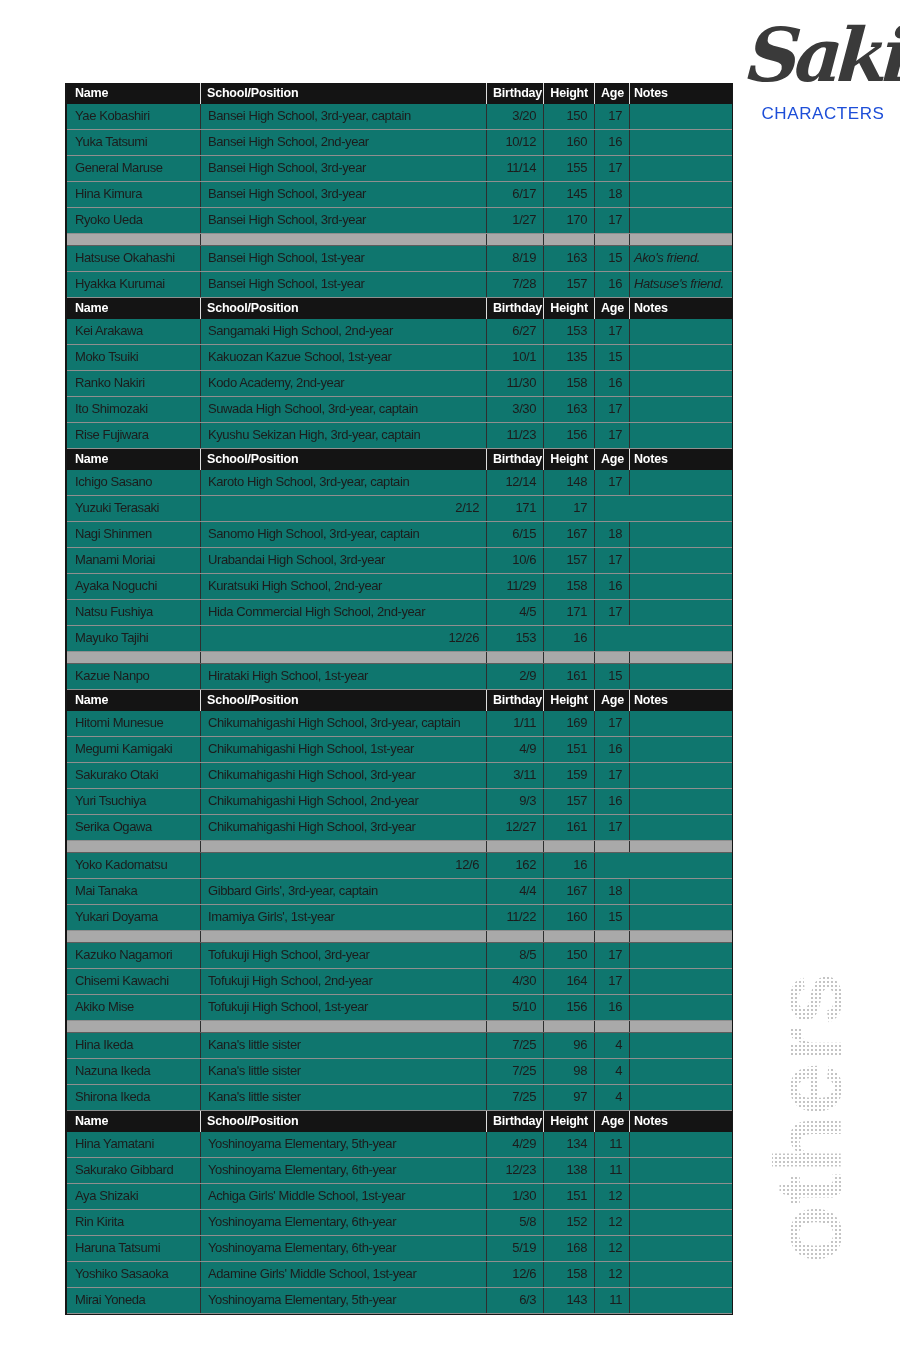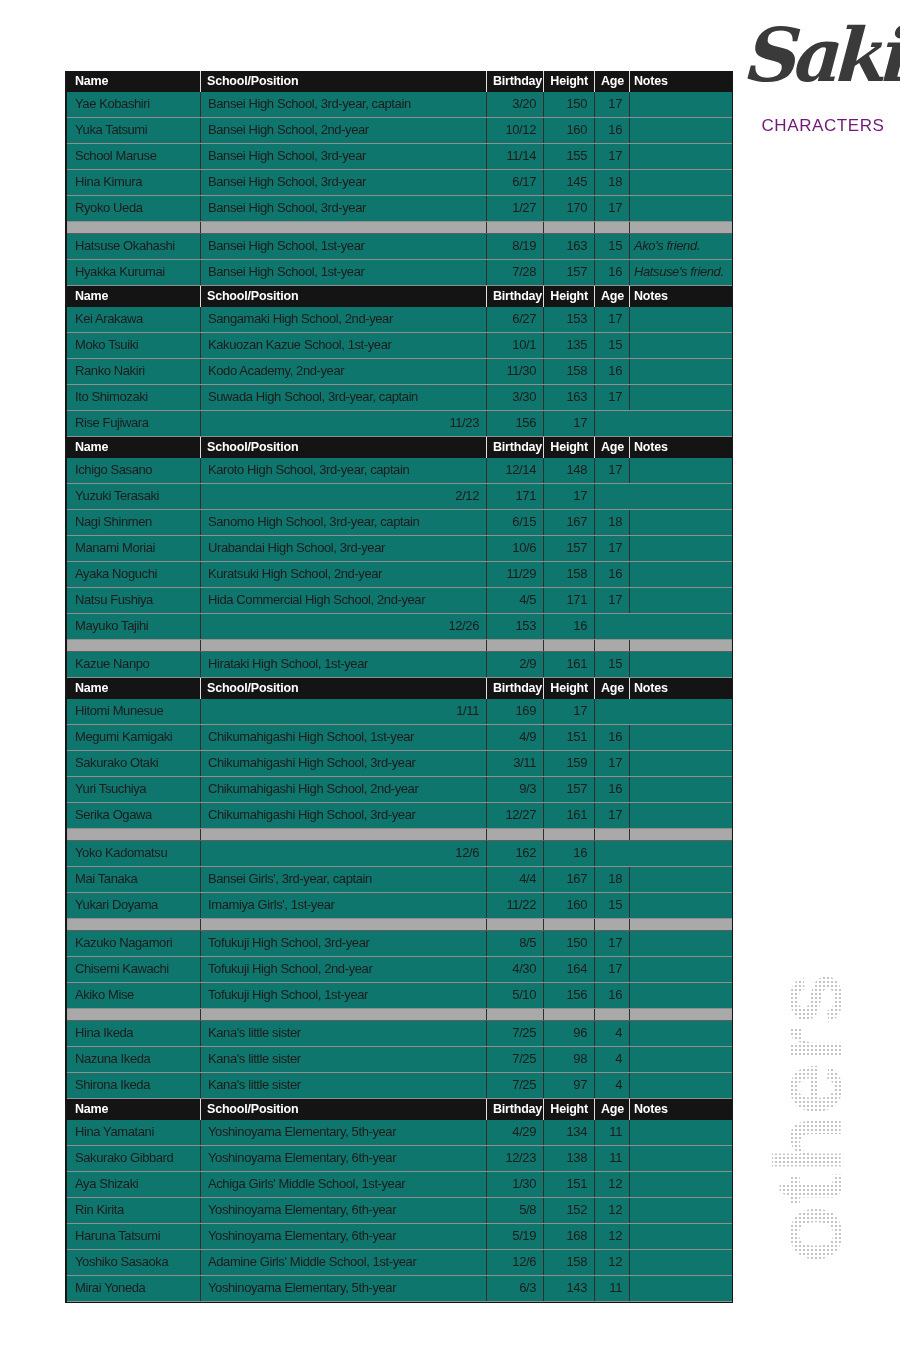--- a/index.html
+++ b/index.html
@@ -13,21 +13,21 @@
     width: 900px;
     height: 1350px;
     background: #ffffff;
     overflow: hidden;
   }
 
   
   .char-table {
     position: absolute;
     left: 65px;
-    top: 71px;
+    top: 83px;
     width: 665px;
     border-left: 2px solid #161616;
     border-right: 1px solid #161616;
     border-bottom: 1px solid #161616;
     box-sizing: content-box;
   }
   .hrow, .drow, .srow {
     display: grid;
     grid-template-columns: 134px 286px 57px 51px 35px 102px;
   }
@@ -86,24 +86,24 @@
     font-family: "DejaVu Serif", serif;
     font-style: italic;
     font-weight: bold;
     font-size: 74px;
     line-height: 98px;
     letter-spacing: -6px;
     color: #3a3a3a;
     transform: skewX(-4deg);
   }
   .logo-sub {
-    margin-top: 12px;
+    margin-top: 0px;
     font-size: 17px;
     letter-spacing: 0.6px;
-    color: #701a75;
+    color: #1d4ed8;
   }
 
   
   .others {
     position: absolute;
     left: 754px;
     top: 948px;
     width: 116px;
     height: 340px;
     writing-mode: vertical-rl;
@@ -149,21 +149,21 @@
       </div>
       <div class="drow">
         <div class="dcell c0">Yuka Tatsumi</div>
         <div class="dcell c1">Bansei High School, 2nd-year</div>
         <div class="dcell c2">10/12</div>
         <div class="dcell c3">160</div>
         <div class="dcell c4">16</div>
         <div class="dcell c5"></div>
       </div>
       <div class="drow">
-        <div class="dcell c0">School Maruse</div>
+        <div class="dcell c0">General Maruse</div>
         <div class="dcell c1">Bansei High School, 3rd-year</div>
         <div class="dcell c2">11/14</div>
         <div class="dcell c3">155</div>
         <div class="dcell c4">17</div>
         <div class="dcell c5"></div>
       </div>
       <div class="drow">
         <div class="dcell c0">Hina Kimura</div>
         <div class="dcell c1">Bansei High School, 3rd-year</div>
         <div class="dcell c2">6/17</div>
@@ -238,20 +238,21 @@
       <div class="drow">
         <div class="dcell c0">Ito Shimozaki</div>
         <div class="dcell c1">Suwada High School, 3rd-year, captain</div>
         <div class="dcell c2">3/30</div>
         <div class="dcell c3">163</div>
         <div class="dcell c4">17</div>
         <div class="dcell c5"></div>
       </div>
       <div class="drow">
         <div class="dcell c0">Rise Fujiwara</div>
+        <div class="dcell c1">Kyushu Sekizan High, 3rd-year, captain</div>
         <div class="dcell c2">11/23</div>
         <div class="dcell c3">156</div>
         <div class="dcell c4">17</div>
         <div class="dcell c5"></div>
       </div>
       <div class="hrow">
         <div class="hcell c0">Name</div>
         <div class="hcell c1">School/Position</div>
         <div class="hcell c2">Birthday</div>
         <div class="hcell c3">Height</div>
@@ -331,20 +332,21 @@
       <div class="hrow">
         <div class="hcell c0">Name</div>
         <div class="hcell c1">School/Position</div>
         <div class="hcell c2">Birthday</div>
         <div class="hcell c3">Height</div>
         <div class="hcell c4">Age</div>
         <div class="hcell c5">Notes</div>
       </div>
       <div class="drow">
         <div class="dcell c0">Hitomi Munesue</div>
+        <div class="dcell c1">Chikumahigashi High School, 3rd-year, captain</div>
         <div class="dcell c2">1/11</div>
         <div class="dcell c3">169</div>
         <div class="dcell c4">17</div>
         <div class="dcell c5"></div>
       </div>
       <div class="drow">
         <div class="dcell c0">Megumi Kamigaki</div>
         <div class="dcell c1">Chikumahigashi High School, 1st-year</div>
         <div class="dcell c2">4/9</div>
         <div class="dcell c3">151</div>
@@ -385,21 +387,21 @@
       </div>
       <div class="drow">
         <div class="dcell c0">Yoko Kadomatsu</div>
         <div class="dcell c2">12/6</div>
         <div class="dcell c3">162</div>
         <div class="dcell c4">16</div>
         <div class="dcell c5"></div>
       </div>
       <div class="drow">
         <div class="dcell c0">Mai Tanaka</div>
-        <div class="dcell c1">Bansei Girls', 3rd-year, captain</div>
+        <div class="dcell c1">Gibbard Girls', 3rd-year, captain</div>
         <div class="dcell c2">4/4</div>
         <div class="dcell c3">167</div>
         <div class="dcell c4">18</div>
         <div class="dcell c5"></div>
       </div>
       <div class="drow">
         <div class="dcell c0">Yukari Doyama</div>
         <div class="dcell c1">Imamiya Girls', 1st-year</div>
         <div class="dcell c2">11/22</div>
         <div class="dcell c3">160</div>

